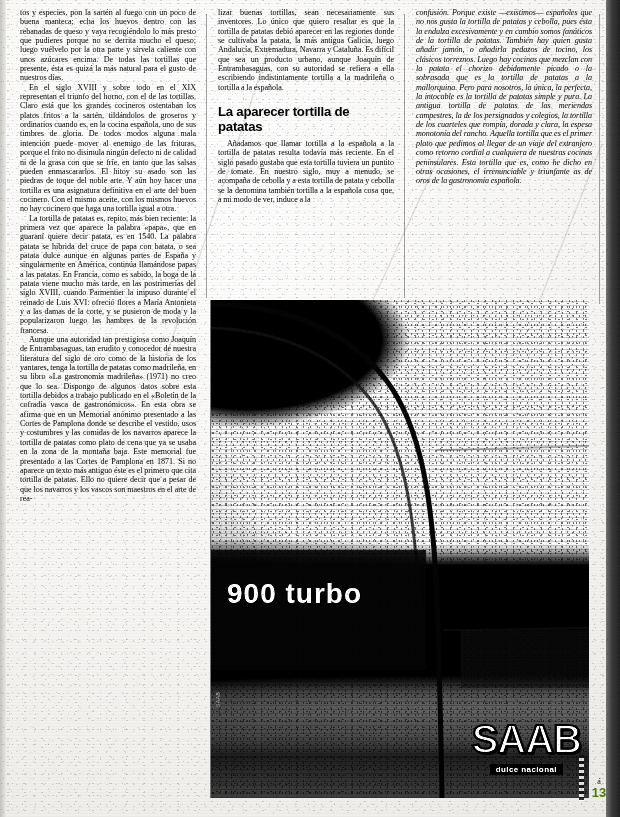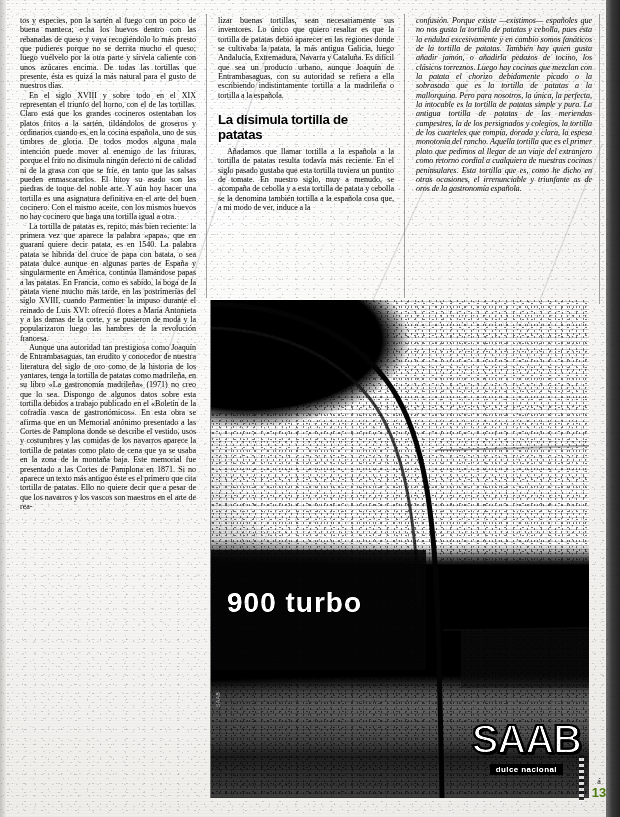--- a/index.html
+++ b/index.html
@@ -46,21 +46,21 @@
 
   
   .wm{position:absolute;pointer-events:none;opacity:.30;}
   .wm svg{display:block;}
 
   
   #cols{
     position:absolute;left:14px;top:8px;width:586px;height:790px;
   }
   .col{
-    position:absolute;top:8px;width:176px;
+    position:absolute;top:0;width:176px;
   }
   .col.c1{left:6px;}
   .col.c2{left:204px;}
   .col.c3{left:402px;font-style:italic;}
 
   .col-rule{
     position:absolute;top:6px;width:1px;height:284px;
     background:#555;opacity:.55;
   }
 
@@ -125,21 +125,21 @@
       radial-gradient(circle at 65% 45%, #000 .8px, transparent .9px),
       radial-gradient(circle at 40% 75%, #000 .8px, transparent .9px),
       radial-gradient(circle at 85% 25%, #000 .7px, transparent .8px);
     background-size:7px 6px, 9px 8px, 6px 9px, 11px 7px;
     mix-blend-mode:multiply;
   }
   
   #car-outline{position:absolute;inset:0;pointer-events:none;}
 
   #badge{
-    position:absolute;left:16px;top:287px;
+    position:absolute;left:16px;top:278px;
     font-family:"Liberation Sans", sans-serif;
     font-weight:bold;
     font-size:28px;
     letter-spacing:1px;
     color:#efefef;
     text-shadow:0 0 2px #000, 1px 1px 0 #000;
     filter:blur(.3px) contrast(1.6);
     white-space:nowrap;
   }
   #ad-side-text{
@@ -218,21 +218,21 @@
 
   <div class="col c1">
     <p class="body noindent">tos y especies, pon la sartén al fuego con un poco de buena manteca; echa los huevos dentro con las rebanadas de queso y vaya recogiéndolo lo más presto que pudieres porque no se derrita mucho el queso; luego vuélvelo por la otra parte y sírvela caliente con unos azúcares encima. De todas las tortillas que presente, ésta es quizá la más natural para el gusto de nuestros días.</p>
     <p class="body">En el siglo XVIII y sobre todo en el XIX representan el triunfo del horno, con el de las tortillas. Claro está que los grandes cocineros ostentaban los platos fritos a la sartén, tildándolos de groseros y ordinarios cuando es, en la cocina española, uno de sus timbres de gloria. De todos modos alguna mala intención puede mover al enemigo de las frituras, porque el frito no disimula ningún defecto ni de calidad ni de la grasa con que se fríe, en tanto que las salsas pueden enmascararlos. El hitoy su asado son las piedras de toque del noble arte. Y aún hoy hacer una tortilla es una asignatura definitiva en el arte del buen cocinero. Con el mismo aceite, con los mismos huevos no hay cocinero que haga una tortilla igual a otra.</p>
     <p class="body">La tortilla de patatas es, repito, más bien reciente: la primera vez que aparece la palabra «papa», que en guaraní quiere decir patata, es en 1540. La palabra patata se hibrida del cruce de papa con batata, o sea patata dulce aunque en algunas partes de España y singularmente en América, continúa llamándose papas a las patatas. En Francia, como es sabido, la boga de la patata viene mucho más tarde, en las postrimerías del siglo XVIII, cuando Parmentier la impuso durante el reinado de Luis XVI: ofreció flores a María Antonieta y a las damas de la corte, y se pusieron de moda y la popularizaron luego las hambres de la revolución francesa.</p>
     <p class="body">Aunque una autoridad tan prestigiosa como Joaquín de Entrambasaguas, tan erudito y conocedor de nuestra literatura del siglo de oro como de la historia de los yantares, tenga la tortilla de patatas como madrileña, en su libro «La gastronomía madrileña» (1971) no creo que lo sea. Dispongo de algunos datos sobre esta tortilla debidos a trabajo publicado en el «Boletín de la cofradía vasca de gastronómicos». En esta obra se afirma que en un Memorial anónimo presentado a las Cortes de Pamplona donde se describe el vestido, usos y costumbres y las comidas de los navarros aparece la tortilla de patatas como plato de cena que ya se usaba en la zona de la montaña baja. Este memorial fue presentado a las Cortes de Pamplona en 1871. Si no aparece un texto más antiguo éste es el primero que cita tortilla de patatas. Ello no quiere decir que a pesar de que los navarros y los vascos son maestros en el arte de rea-</p>
   </div>
 
   <div class="col c2">
     <p class="body noindent">lizar buenas tortillas, sean necesariamente sus inventores. Lo único que quiero resaltar es que la tortilla de patatas debió aparecer en las regiones donde se cultivaba la patata, la más antigua Galicia, luego Andalucía, Extremadura, Navarra y Cataluña. Es difícil que sea un producto urbano, aunque Joaquín de Entrambasaguas, con su autoridad se refiera a ella escribiendo indistintamente tortilla a la madrileña o tortilla a la española.</p>
-    <h2 class="sec">La disimula tortilla de patatas</h2>
+    <h2 class="sec">La aparecer tortilla de patatas</h2>
     <p class="body">Añadamos que llamar tortilla a la española a la tortilla de patatas resulta todavía más reciente. En el siglo pasado gustaba que esta tortilla tuviera un puntito de tomate. En nuestro siglo, muy a menudo, se acompaña de cebolla y a esta tortilla de patata y cebolla se la denomina también tortilla a la española cosa que, a mi modo de ver, induce a la</p>
   </div>
 
   <div class="col c3">
     <p class="body noindent">confusión. Porque existe —existimos— españoles que no nos gusta la tortilla de patatas y cebolla, pues ésta la endulza excesivamente y en cambio somos fanáticos de la tortilla de patatas. También hay quien gusta añadir jamón, o añadirla pedazos de tocino, los clásicos torreznos. Luego hay cocinas que mezclan con la patata el chorizo debidamente picado o la sobrasada que es la tortilla de patatas a la mallorquina. Pero para nosotros, la única, la perfecta, la intocable es la tortilla de patatas simple y pura. La antigua tortilla de patatas de las meriendas campestres, la de los persignados y colegios, la tortilla de los cuarteles que rompía, dorada y clara, la espesa monotonía del rancho. Aquella tortilla que es el primer plato que pedimos al llegar de un viaje del extranjero como retorno cordial a cualquiera de nuestras cocinas peninsulares. Esta tortilla que es, como he dicho en otras ocasiones, el irrenunciable y triunfante as de oros de la gastronomía española.</p>
   </div>
 
   <div class="col-rule" style="left:192px;"></div>
   <div class="col-rule" style="left:390px;"></div>
   <div class="col-rule" style="left:585px;height:290px;"></div>

